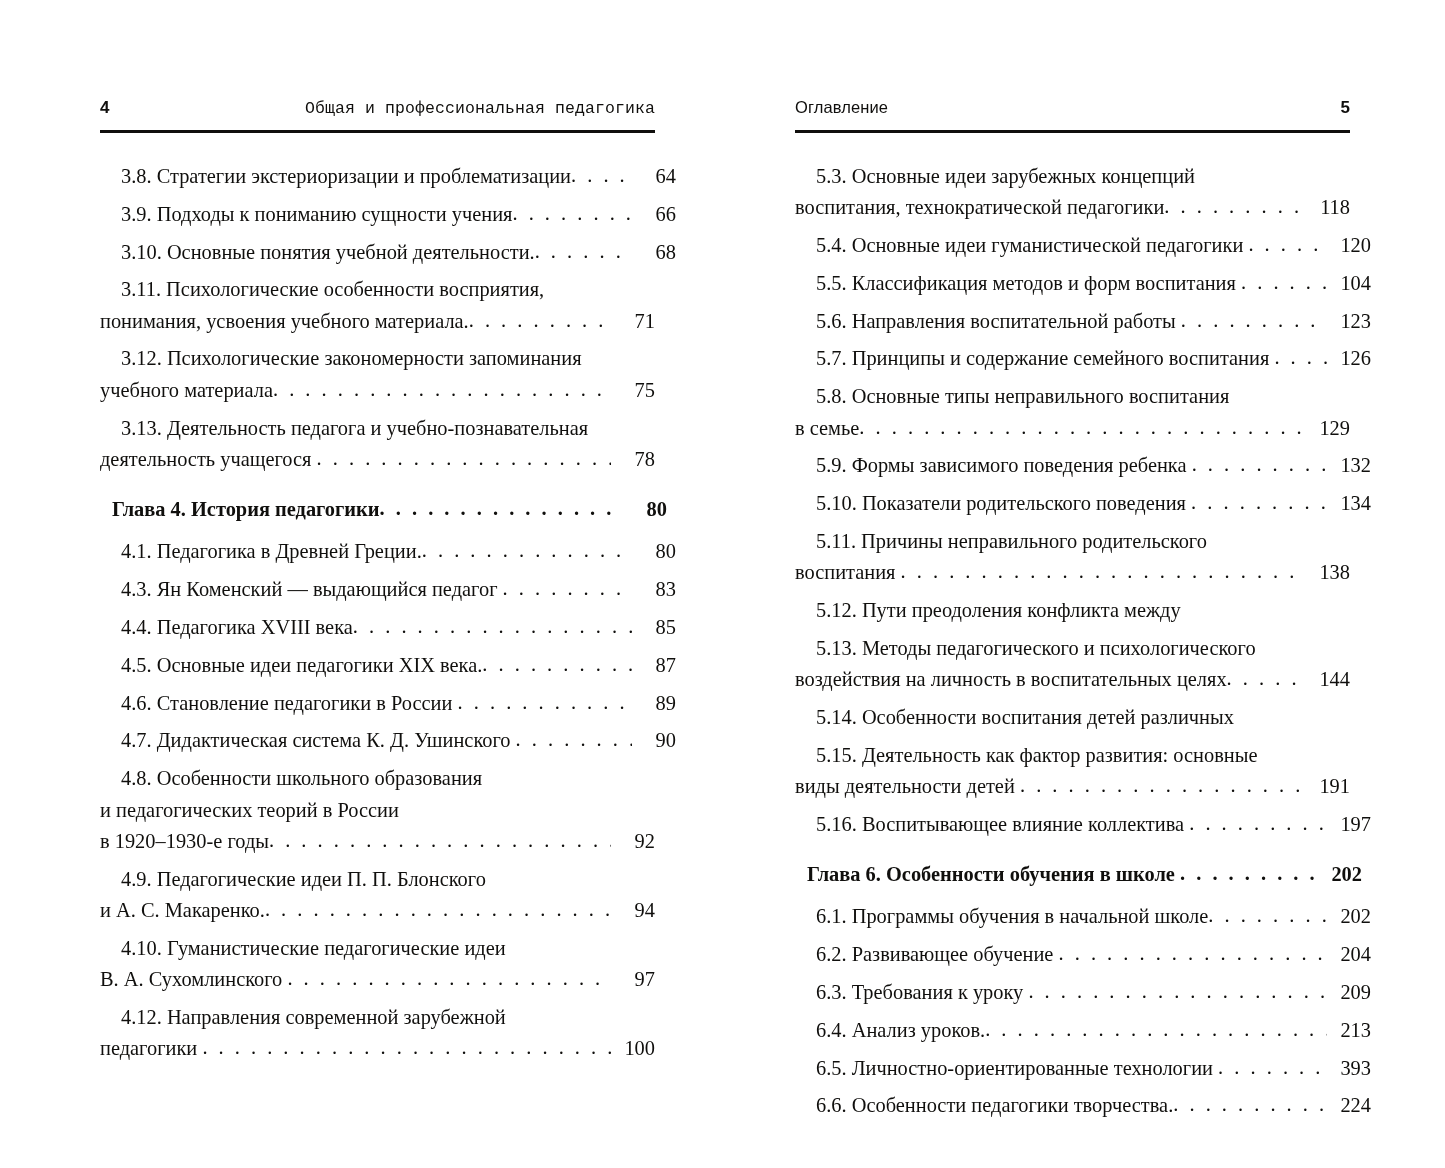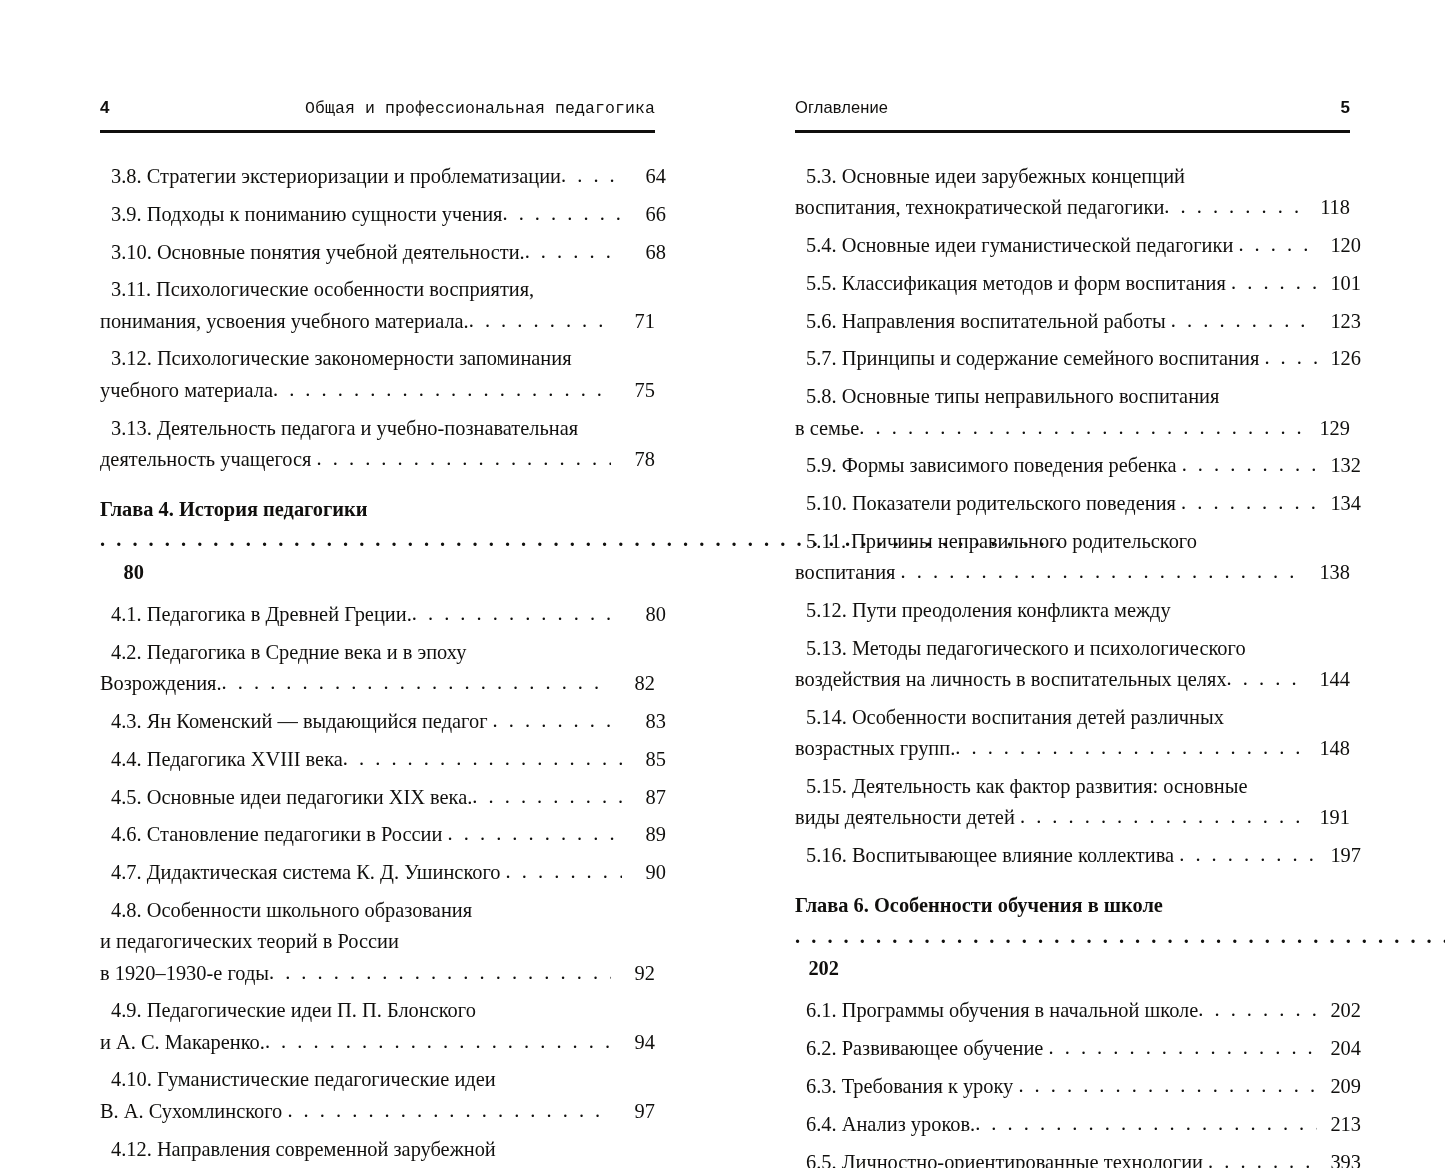--- a/index.html
+++ b/index.html
@@ -88,25 +88,24 @@
   }
 
   
   .entry .lines {
     margin-left: -21px;
   }
   .entry.chapter .lines {
     margin-left: 0;
   }
   .entry .lead-line {
-    margin-left: 11px;
+    margin-left: 21px;
   }
   .entry.chapter .lead-line {
-    margin-left: 0;
-    flex-direction: column;
+    margin-left: 12px;
   }
 
   .lastline {
     display: flex;
     align-items: baseline;
     width: 100%;
   }
   .lastline .txt {
     white-space: pre;
   }
@@ -220,30 +219,20 @@
           <div class="lines">
             <div class="lastline gap lead-line">
               <span class="txt">4.1. Педагогика в Древней Греции.</span>
               <span class="dots"></span>
               <span class="pg">80</span>
             </div>
           </div>
         </div>
         <div class="entry section">
           <div class="lines">
-            <div class="lead-line">4.2. Педагогика в Средние века и в эпоху</div>
-            <div class="lastline gap">
-              <span class="txt">Возрождения.</span>
-              <span class="dots"></span>
-              <span class="pg">82</span>
-            </div>
-          </div>
-        </div>
-        <div class="entry section">
-          <div class="lines">
             <div class="lastline gap lead-line">
               <span class="txt">4.3. Ян Коменский — выдающийся педагог </span>
               <span class="dots"></span>
               <span class="pg">83</span>
             </div>
           </div>
         </div>
         <div class="entry section">
           <div class="lines">
             <div class="lastline gap lead-line">
@@ -348,21 +337,21 @@
               <span class="dots"></span>
               <span class="pg">120</span>
             </div>
           </div>
         </div>
         <div class="entry section">
           <div class="lines">
             <div class="lastline tight lead-line">
               <span class="txt">5.5. Классификация методов и форм воспитания </span>
               <span class="dots"></span>
-              <span class="pg">101</span>
+              <span class="pg">104</span>
             </div>
           </div>
         </div>
         <div class="entry section">
           <div class="lines">
             <div class="lastline gap lead-line">
               <span class="txt">5.6. Направления воспитательной работы </span>
               <span class="dots"></span>
               <span class="pg">123</span>
             </div>
@@ -426,25 +415,20 @@
             <div class="lastline gap">
               <span class="txt">воздействия на личность в воспитательных целях</span>
               <span class="dots"></span>
               <span class="pg">144</span>
             </div>
           </div>
         </div>
         <div class="entry section">
           <div class="lines">
             <div class="lead-line">5.14. Особенности воспитания детей различных</div>
-            <div class="lastline gap">
-              <span class="txt">возрастных групп.</span>
-              <span class="dots"></span>
-              <span class="pg">148</span>
-            </div>
           </div>
         </div>
         <div class="entry section">
           <div class="lines">
             <div class="lead-line">5.15. Деятельность как фактор развития: основные</div>
             <div class="lastline tight">
               <span class="txt">виды деятельности детей </span>
               <span class="dots"></span>
               <span class="pg">191</span>
             </div>

